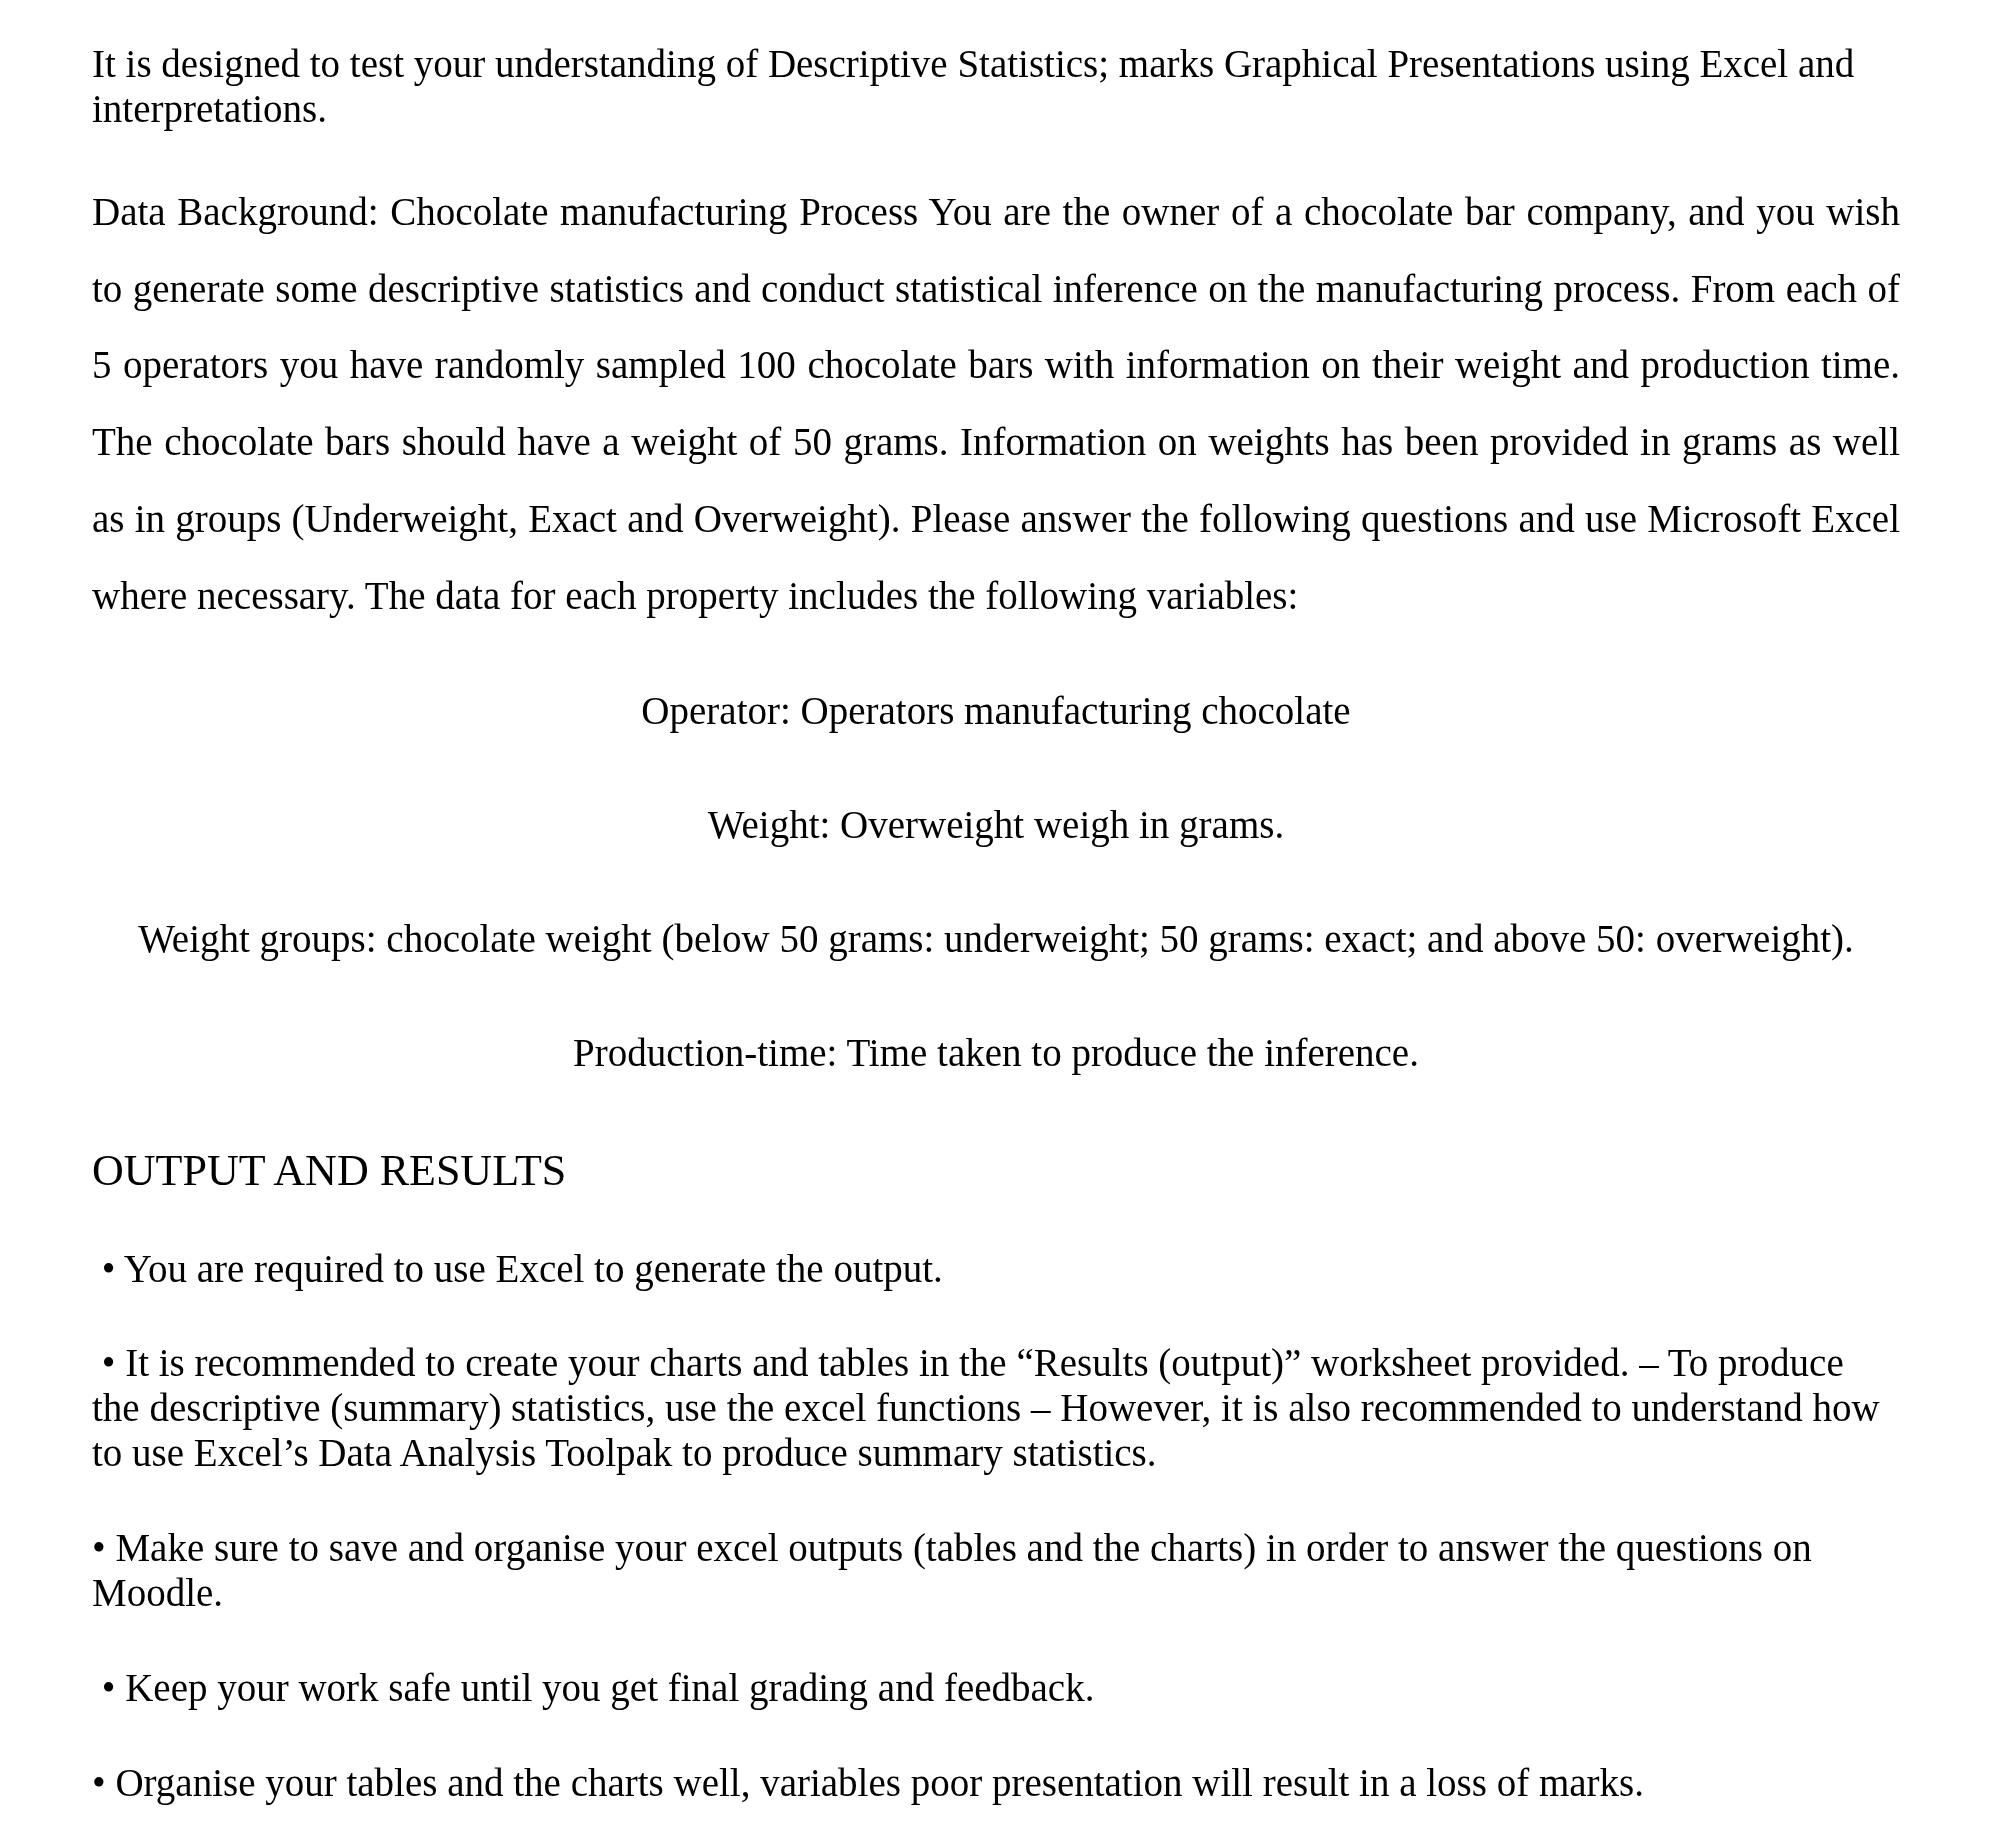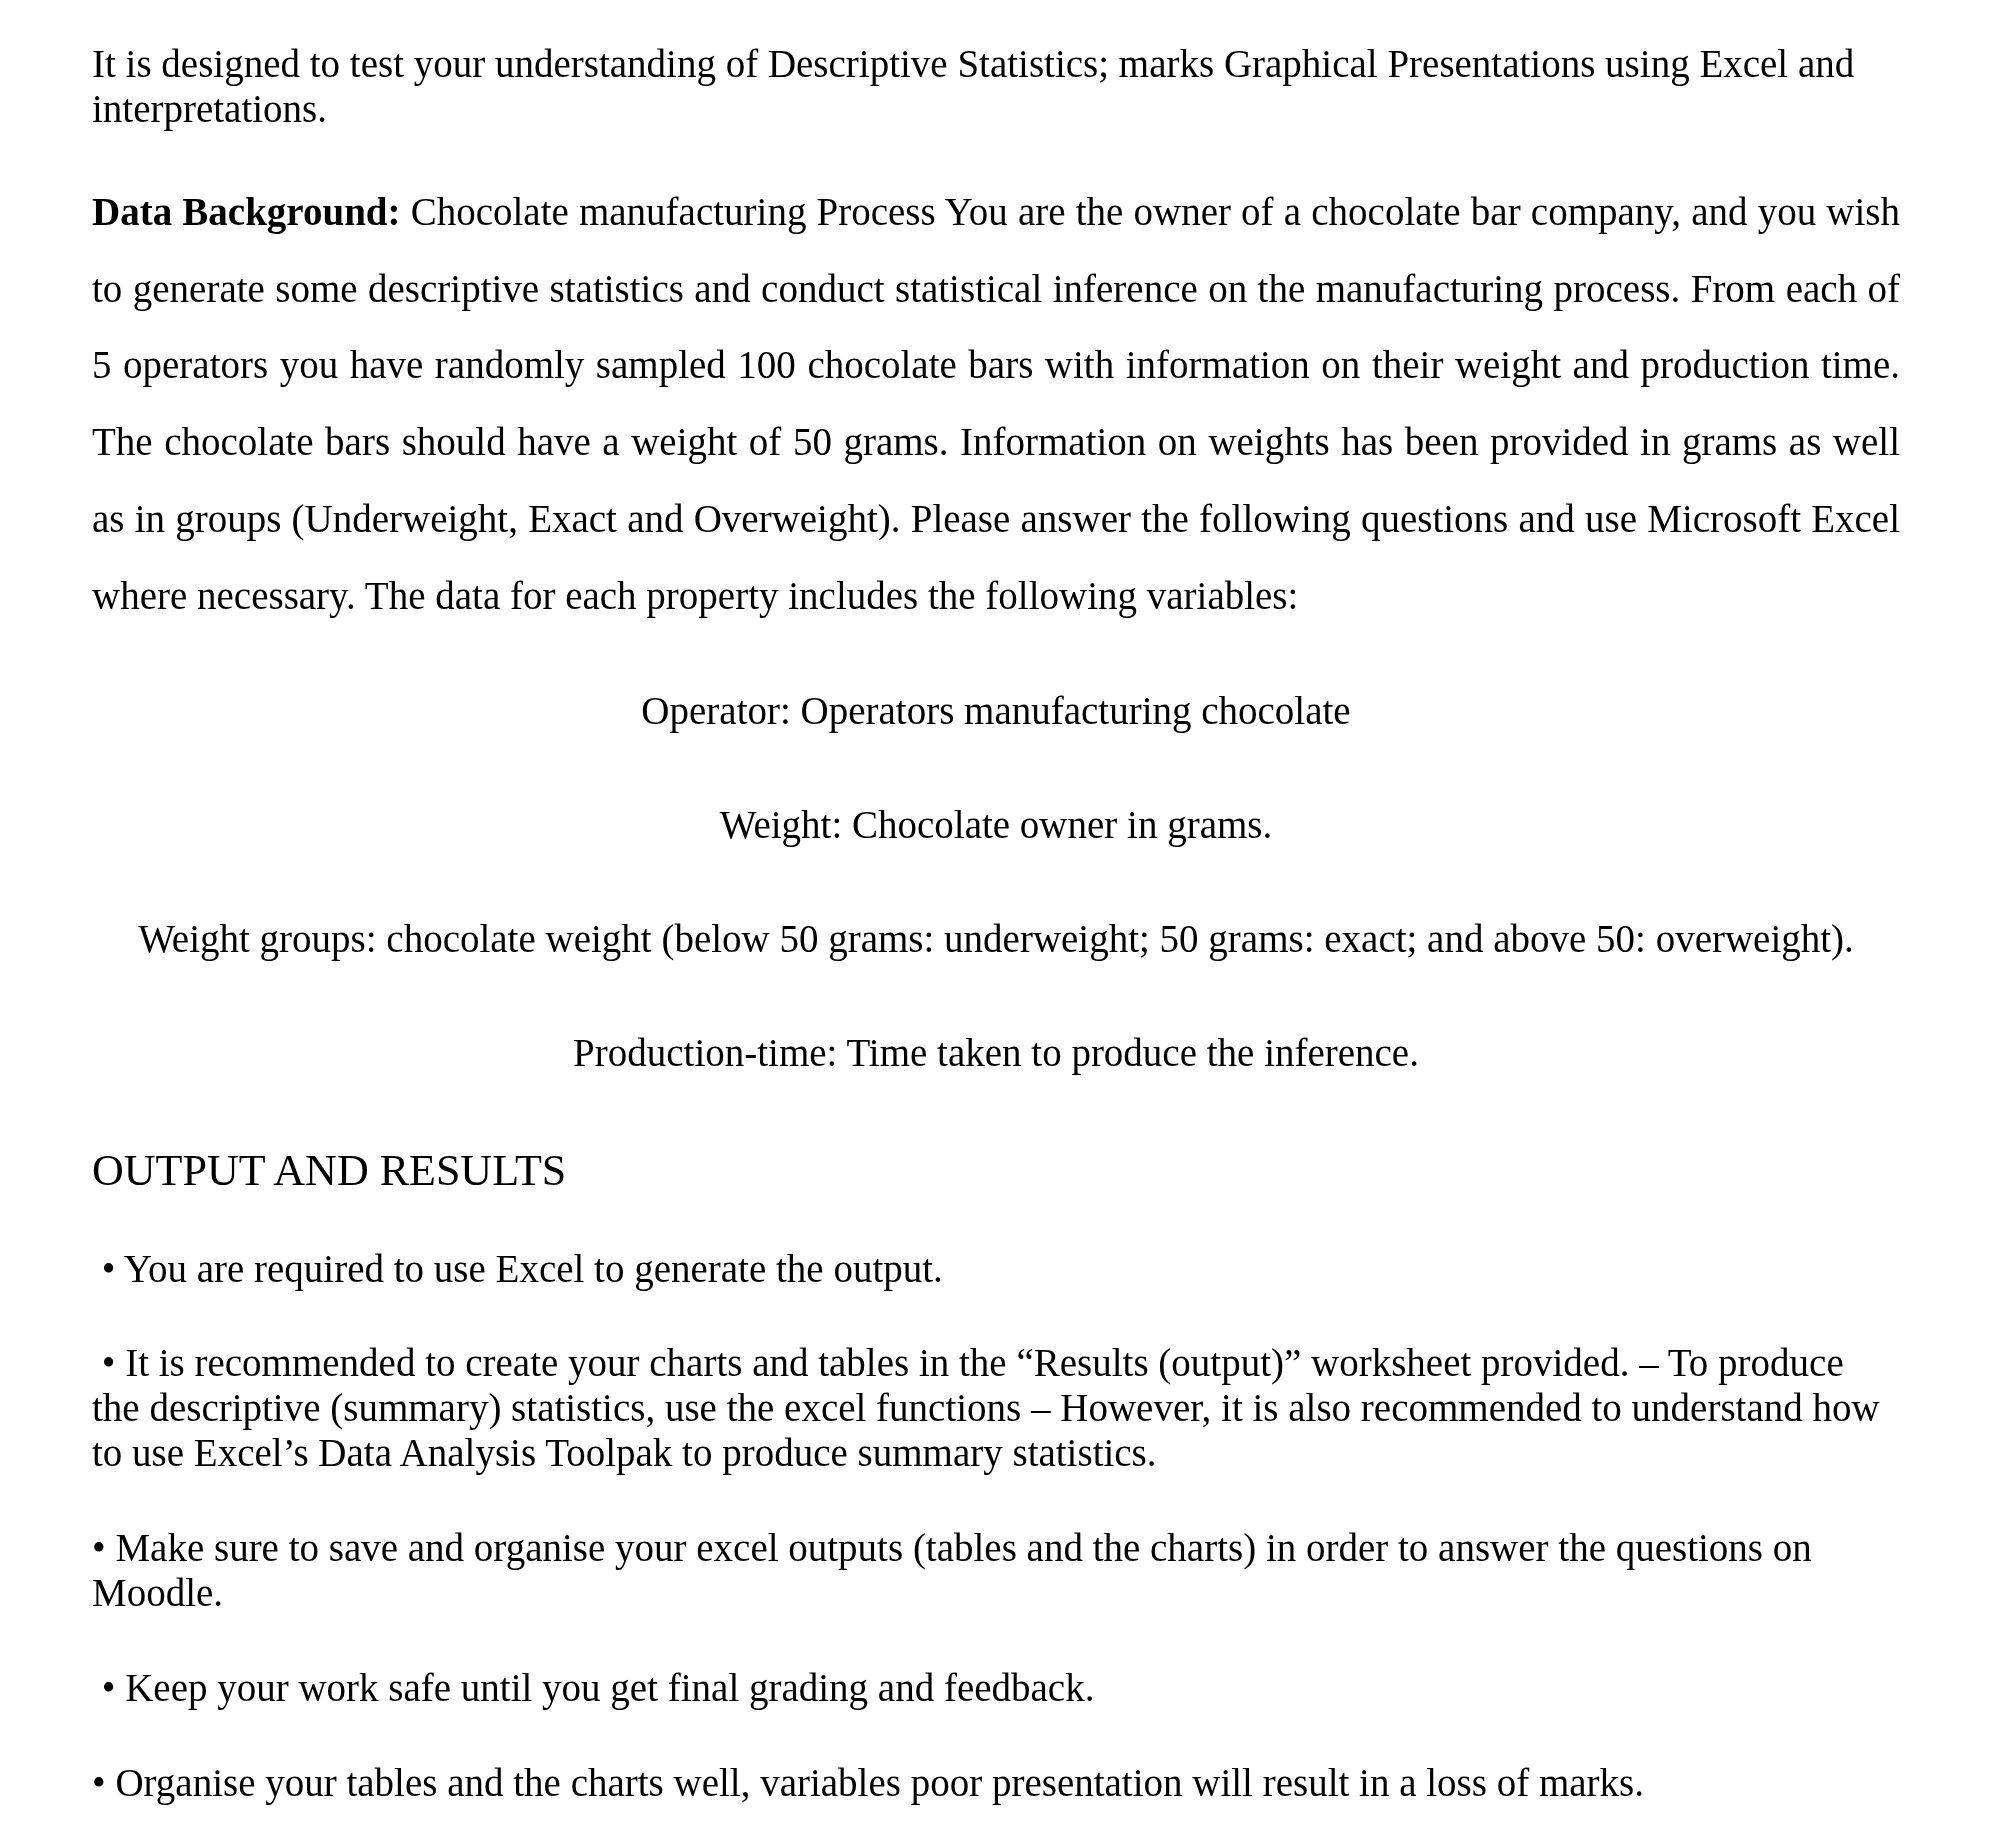--- a/index.html
+++ b/index.html
@@ -15,21 +15,21 @@
   }
   .para-tight {
     line-height: 1.15;
     margin-bottom: 42px;
   }
   .para-wide {
     line-height: 1.97;
     text-align: justify;
     margin-bottom: 53px;
   }
-  .para-wide .bold-label { font-weight: bold; }
+  .para-wide .bold-label { font-weight: normal; }
   .italic { }
   .var-line {
     line-height: 1.16;
     margin-bottom: 69px;
     text-align: center;
   }
   .section-heading {
     line-height: 1.16;
     margin-bottom: 51px;
     font-weight: normal;
@@ -45,21 +45,21 @@
 <body>
 
 <div>
 
   <p class="para-tight"><span>It is designed to test your understanding of Descriptive Statistics; marks Graphical Presentations using </span><span class="italic">Excel</span><span> and interpretations.</span></p>
 
   <p class="para-wide"><span class="bold-label">Data Background:</span><span> Chocolate manufacturing Process You are the owner of a chocolate bar company, and you wish to generate some descriptive statistics and conduct statistical inference on the manufacturing process. From each of 5 operators you have randomly sampled 100 chocolate bars with information on their weight and production time. The chocolate bars should have a weight of 50 grams. Information on weights has been provided in grams as well as in groups (Underweight, Exact and Overweight). Please answer the following questions and use Microsoft Excel where necessary. The data for each property includes the following variables:</span></p>
 
   <p class="var-line">Operator: Operators manufacturing chocolate</p>
 
-  <p class="var-line">Weight: Chocolate owner in grams.</p>
+  <p class="var-line">Weight: Overweight weigh in grams.</p>
 
   <p class="var-line">Weight groups: chocolate weight (below 50 grams: underweight; 50 grams: exact; and above 50: overweight).</p>
 
   <p class="var-line">Production-time: Time taken to produce the inference.</p>
 
   <p class="section-heading">OUTPUT AND RESULTS</p>
 
   <p class="bullet"> • You are required to use Excel to generate the output.</p>
 
   <p class="bullet"> • It is recommended to create your charts and tables in the “Results (output)” worksheet provided. – To produce the descriptive (summary) statistics, use the excel functions – However, it is also recommended to understand how to use Excel’s Data Analysis Toolpak to produce summary statistics.</p>

